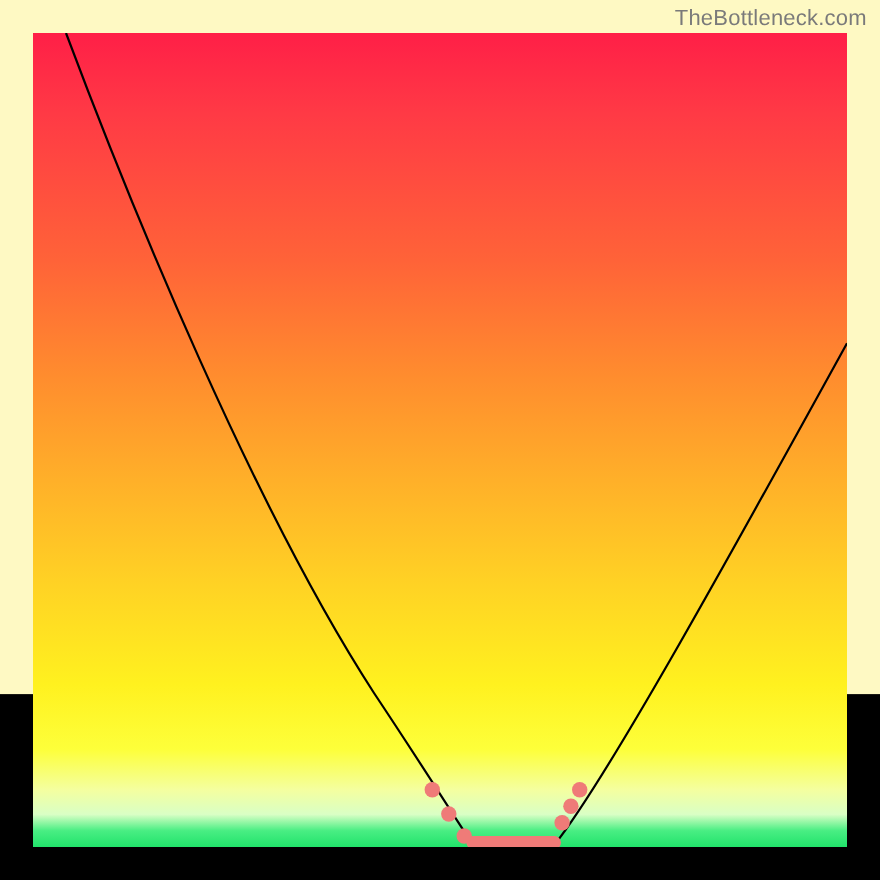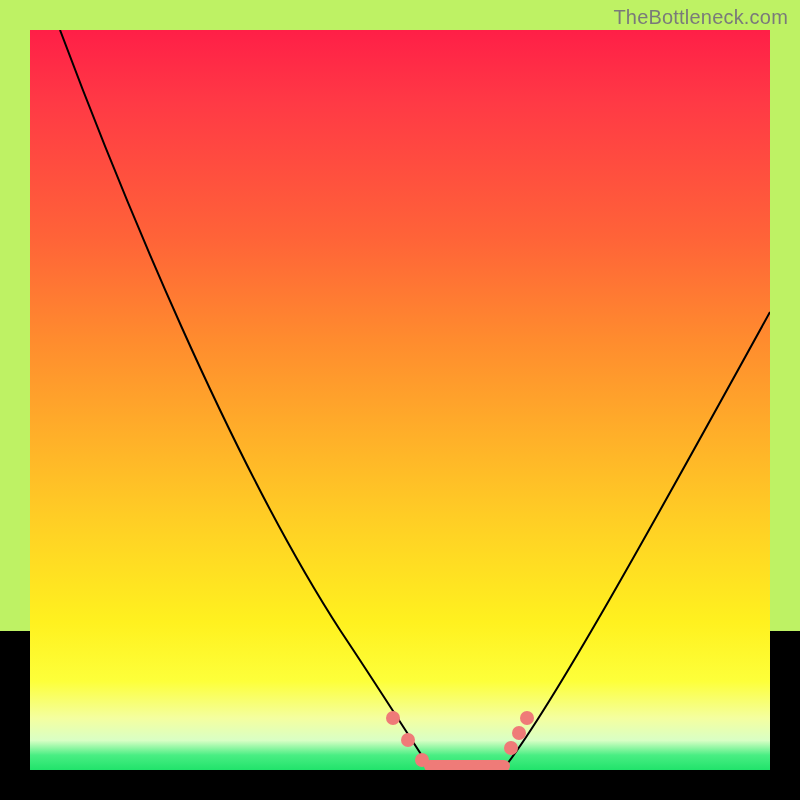--- a/index.html
+++ b/index.html
@@ -8,21 +8,21 @@
     width: 800px;
     height: 800px;
     background: #000;
     overflow: hidden;
     font-family: Arial, Helvetica, sans-serif;
   }
   .frame {
     position: absolute;
     left: 0; top: 0;
     width: 800px; height: 631px;
-    background: #bef264;
+    background: #fef9c3;
   }
   .plot {
     position: absolute;
     left: 30px;
     top: 30px;
     width: 740px;
     height: 740px;
     
     background: linear-gradient(
       to bottom,

